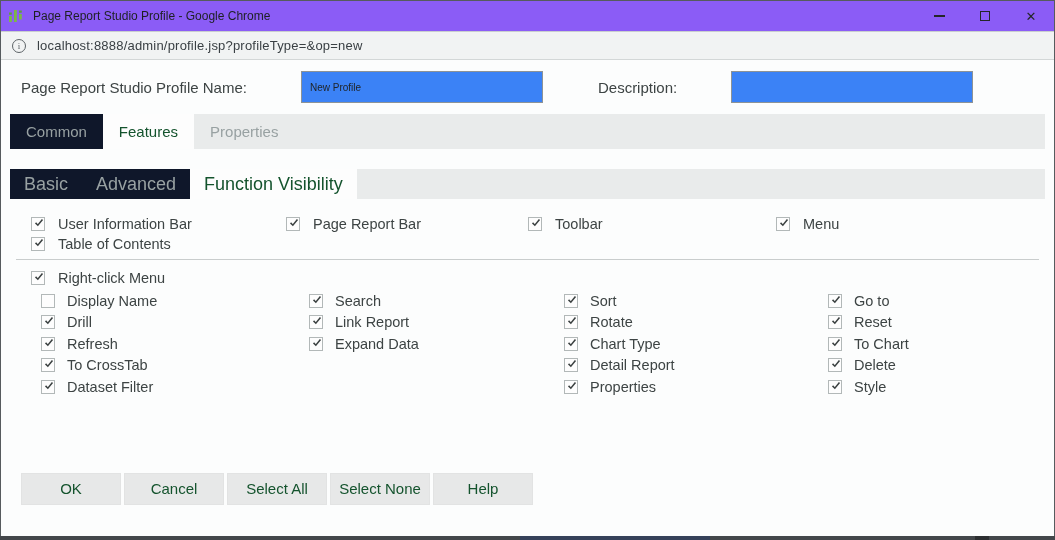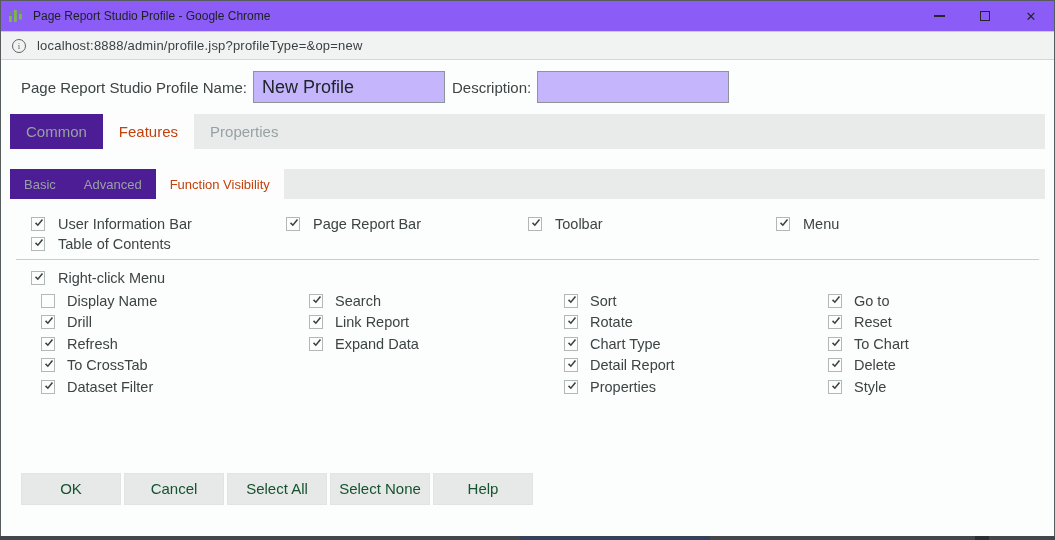--- a/index.html
+++ b/index.html
@@ -47,50 +47,50 @@
     width: 14px; height: 14px; border: 1.2px solid #5d6367;
     border-radius: 50%; color: #5d6367;
     display: flex; align-items: center; justify-content: center;
     font-size: 9px; margin-right: 11px; flex: 0 0 14px;
   }
   .info-icon::before { content: "i"; font-family: "Liberation Serif", serif; }
   .url-text { font-size: 13px; color: #3a4044; letter-spacing: 0.2px; }
   
   .form-row {
     margin: 11px 0 0 20px;
-    display: flex; align-items: center;
+    display: flex; align-items: center; gap: 48px;
   }
   .form-label { font-size: 15px; color: #3d4444; margin-right: 6px; }
   .text-input {
-    height: 32px; width: 192px;
-    border: 1px solid #8d9396; background: #c4b5fd;
+    height: 32px; width: 242px;
+    border: 1px solid #8d9396; background: #3b82f6;
     font-family: "Liberation Sans", sans-serif;
-    font-size: 18px; color: #20252a;
+    font-size: 10px; color: #20252a;
     padding: 0 8px; outline: none;
   }
   .desc-label { margin-left: 7px; }
   
   .tabstrip {
     margin: 11px 9px 0 9px;
     height: 35px; background: #e9ebeb;
     display: flex; align-items: stretch;
   }
   .subtabstrip {
     margin: 20px 9px 0 9px;
     height: 30px; background: #e9ebeb;
     display: flex; align-items: stretch;
   }
   .tab {
     display: flex; align-items: center;
     padding: 0 16px; font-size: 15px; color: #98a1a2;
     white-space: nowrap;
   }
-  .subtabstrip .tab { padding: 12px 14px; font-size: 13px; }
-  .tab.shaded { background: #4c1d95; }
-  .tab.active { background: #fdfdfd; color: #c2410c; }
+  .subtabstrip .tab { padding: 12px 14px; font-size: 18px; }
+  .tab.shaded { background: #0f172a; }
+  .tab.active { background: #fdfdfd; color: #14532d; }
   
   .cb-row { display: flex; align-items: center; height: 20px; }
   .cbx {
     width: 14px; height: 14px; flex: 0 0 14px;
     border: 1px solid #b2b8b8; background: #fdfdfd;
     display: flex; align-items: center; justify-content: center;
   }
   .cbx svg { display: block; margin: -3px 0 0 2px; }
   .cb-label { font-size: 14.5px; color: #3d4444; margin-left: 13px; white-space: nowrap; }
   .feat-row { display: flex; padding-left: 30px; margin-top: 0; }

